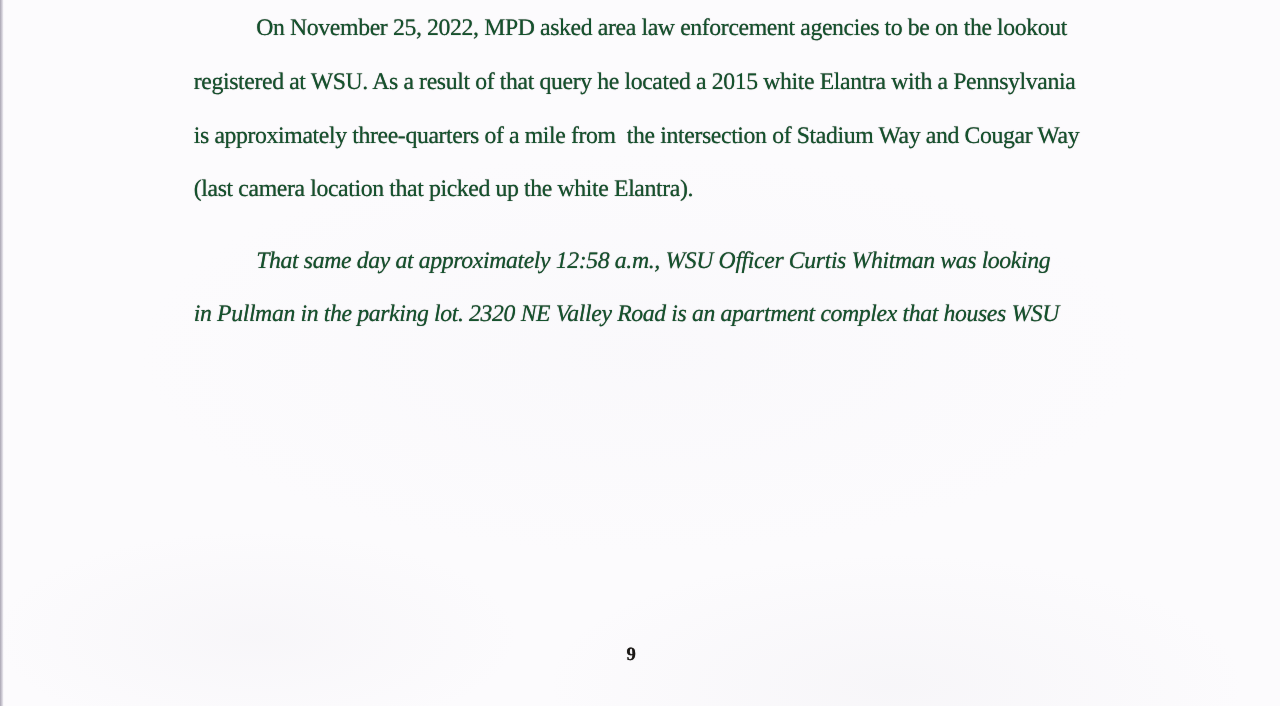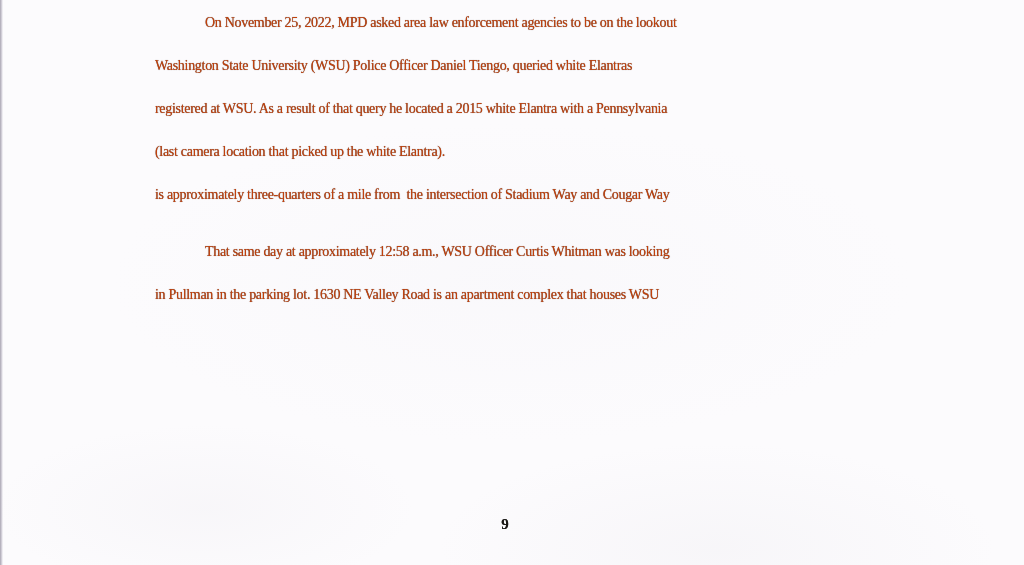--- a/index.html
+++ b/index.html
@@ -19,30 +19,30 @@
     left: 0; top: 0; bottom: 0;
     width: 3px;
     background: linear-gradient(to right, #a9a5b2, #d8d5de 60%, rgba(216,213,222,0));
   }
   .page { position: absolute; inset: 0; }
   .text-block {
     position: absolute;
     left: 155px;
     top: 1px;
     width: 745px;
-    font-size: 14px;
+    font-size: 19px;
     line-height: 43px;
-    color: #c2410c;
+    color: #14532d;
     letter-spacing: -0.3px;
     text-shadow: 0 0 0.7px rgba(25,22,20,0.75);
   }
   .line {
     white-space: pre; 
   }
-  .para-2 { margin-top: 14px; }
+  .para-2 { margin-top: 14px; font-style: italic; }
   .indent { padding-left: 50px; }
   .page-number {
     position: absolute;
     left: 0;
     top: 516px;
     width: 1010px;
     text-align: center;
     font-size: 15px;
     font-weight: bold;
     color: #1a1815;
@@ -53,28 +53,27 @@
 <body>
 
 <div class="scan-edge-left"></div>
 
 <div class="page">
 
   <div class="text-block">
 
     <div>
       <div class="line indent">On November 25, 2022, MPD asked area law enforcement agencies to be on the lookout</div>
-      <div class="line">Washington State University (WSU) Police Officer Daniel Tiengo, queried white Elantras</div>
       <div class="line">registered at WSU. As a result of that query he located a 2015 white Elantra with a Pennsylvania</div>
+      <div class="line">is approximately three-quarters of a mile from  the intersection of Stadium Way and Cougar Way</div>
       <div class="line">(last camera location that picked up the white Elantra).</div>
-      <div class="line">is approximately three-quarters of a mile from  the intersection of Stadium Way and Cougar Way</div>
     </div>
 
     <div class="para-2">
       <div class="line indent">That same day at approximately 12:58 a.m., WSU Officer Curtis Whitman was looking</div>
-      <div class="line">in Pullman in the parking lot. 1630 NE Valley Road is an apartment complex that houses WSU</div>
+      <div class="line">in Pullman in the parking lot. 2320 NE Valley Road is an apartment complex that houses WSU</div>
     </div>
 
   </div>
 
   <div class="page-number">9</div>
 
 </div>
 
 </body></html>

